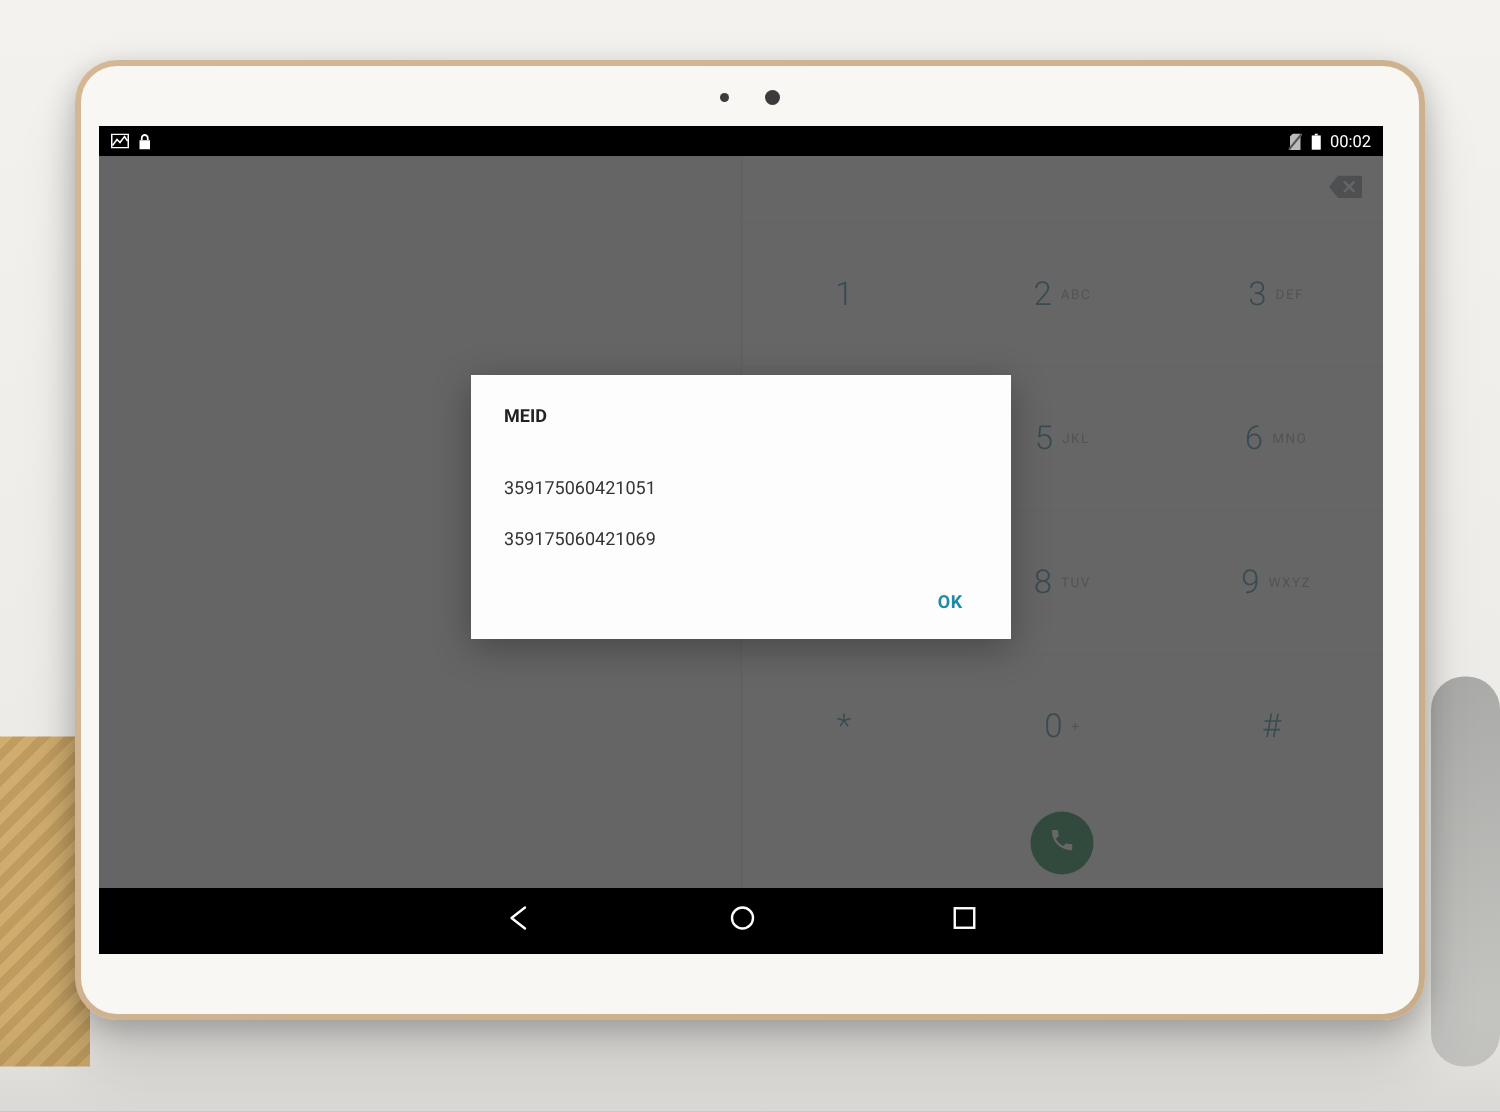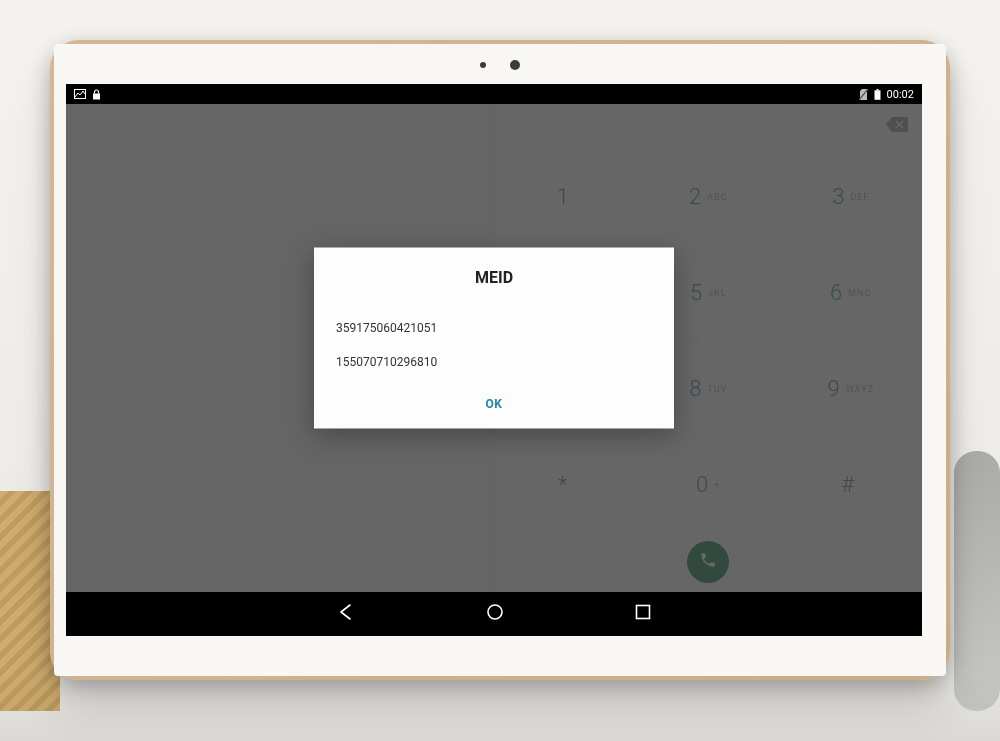--- a/index.html
+++ b/index.html
@@ -21,21 +21,21 @@
     height: 640px;
     background: linear-gradient(135deg, #d4b896 0%, #c9ad88 100%);
     border-radius: 28px;
     box-shadow: 0 6px 20px rgba(0,0,0,0.25), 0 30px 40px rgba(0,0,0,0.12);
     padding: 4px;
   }
   .bezel {
     width: 100%;
     height: 100%;
     background: #f8f7f4;
-    border-radius: 4px;
+    border-radius: 24px;
     position: relative;
     padding: 40px 24px 40px 12px;
   }
   .camera-dot {
     position: absolute;
     top: 18px;
     border-radius: 50%;
     background: #3b3b3b;
   }
   .camera-dot.small { width: 6px; height: 6px; left: calc(50% - 20px); }
@@ -150,34 +150,33 @@
     left: 50%;
     top: 48%;
     transform: translate(-50%, -50%);
     width: 360px;
     background: #fdfdfd;
     z-index: 3;
     box-shadow: 0 6px 24px rgba(0,0,0,0.3);
     padding: 20px 22px 10px 22px;
   }
   .dialog-title {
-    font-size: 16px;
+    font-size: 12px;
     font-weight: 700;
     color: #222;
     margin-bottom: 34px;
-    text-align: center;
   }
   .dialog-line {
     font-size: 12px;
     color: #333;
     margin-bottom: 20px;
   }
   .dialog-actions {
     display: flex;
-    justify-content: center;
+    justify-content: flex-end;
   }
   .dialog-ok {
     font-size: 12px;
     font-weight: 700;
     color: #1e88a8;
     padding: 8px 10px;
     letter-spacing: 0.5px;
     cursor: pointer;
   }
 
@@ -350,21 +349,21 @@
               </div>
             </div>
           </div>
         </div>
 
         <div class="dim"></div>
 
         <div class="dialog">
           <div class="dialog-title">MEID</div>
           <div class="dialog-line">359175060421051</div>
-          <div class="dialog-line">155070710296810</div>
+          <div class="dialog-line">359175060421069</div>
           <div class="dialog-actions">
             <div class="dialog-ok">OK</div>
           </div>
         </div>
 
       </div>
 
       <div class="nav-bar">
         <div class="nav-btn">
           <span>

